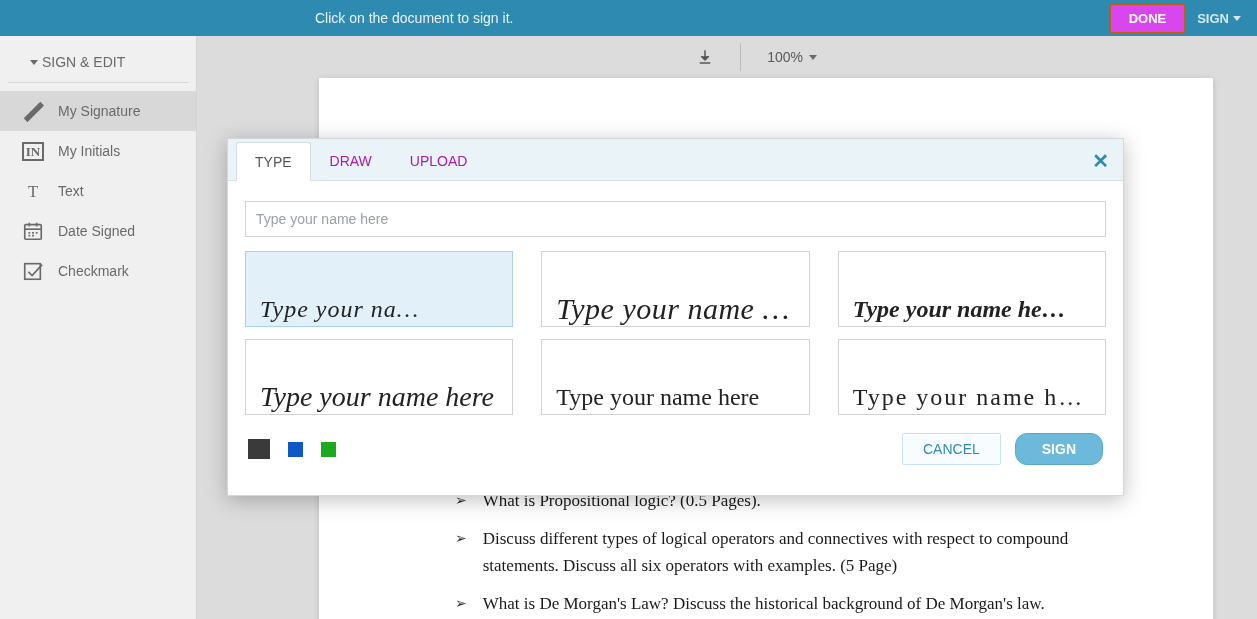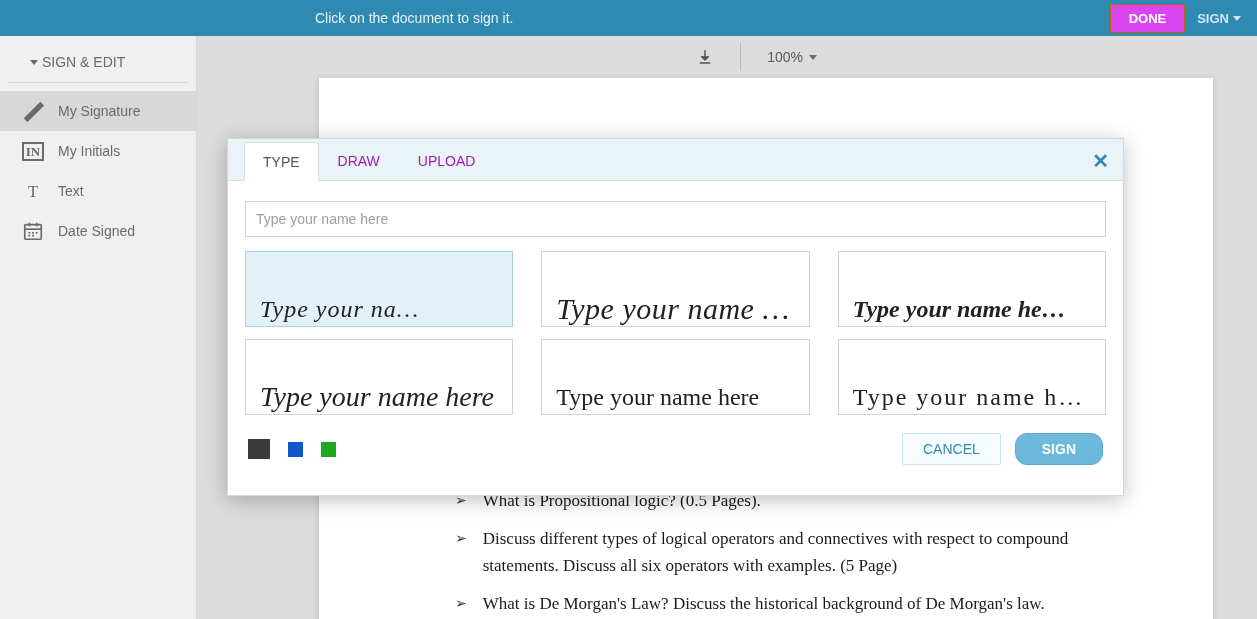--- a/index.html
+++ b/index.html
@@ -29,21 +29,21 @@
   .tool-sep { width: 1px; height: 28px; background: #bbb; }
   .zoom { cursor: pointer; display: flex; align-items: center; gap: 6px; font-size: 14px; color: #5a5a5a; }
   .paper { background: #fff; margin: 0 44px 0 122px; height: 900px; box-shadow: 0 1px 6px rgba(0,0,0,0.15); padding: 40px 28px; position: relative; }
 
   .doc-list { margin-top: 370px; margin-left: 108px; font-family: "Times New Roman", Georgia, serif; font-size: 17px; color: #1a1a1a; }
   .doc-list li { list-style: none; margin-bottom: 12px; display: flex; gap: 16px; line-height: 1.55; }
   .bullet { font-size: 14px; padding-top: 2px; color: #333; }
 
   
   .modal { position: absolute; left: 227px; top: 138px; width: 897px; background: #fff; border: 1px solid #cfd8dc; box-shadow: 0 4px 20px rgba(0,0,0,0.25); z-index: 50; }
-  .modal-tabs { background: #eaf3f7; height: 42px; display: flex; align-items: flex-end; border-bottom: 1px solid #d3dde2; position: relative; padding-left: 16px; }
+  .modal-tabs { background: #eaf3f7; height: 42px; display: flex; align-items: flex-end; border-bottom: 1px solid #d3dde2; position: relative; padding-left: 8px; }
   .mtab { padding: 11px 18px 10px; font-size: 14px; color: #a21caf; cursor: pointer; border: 1px solid transparent; background: transparent; }
   .mtab.active { background: #fff; color: #555; border: 1px solid #d3dde2; border-bottom-color: #fff; border-radius: 3px 3px 0 0; margin-bottom: -1px; }
   .modal-close { position: absolute; right: 14px; top: 10px; color: #2e8ab1; font-size: 20px; cursor: pointer; font-weight: bold; }
 
   .modal-body { padding: 20px 8px 16px; }
   .name-input { width: calc(100% - 18px); margin: 0 9px 14px; padding: 9px 10px; border: 1px solid #cfd3d6; font-size: 14px; color: #333; }
   .name-input::placeholder { color: #9aa0a4; }
 
   .sig-grid { display: grid; grid-template-columns: repeat(3, 1fr); gap: 12px 28px; padding: 0 9px; }
   .sig-box { border: 1px solid #cfd3d6; height: 76px; display: flex; align-items: center; padding: 0 14px; cursor: pointer; white-space: nowrap; overflow: hidden; }
@@ -123,20 +123,29 @@
             <line x1="7" y1="14" x2="9" y2="14"></line>
             <line x1="11" y1="14" x2="13" y2="14"></line>
             <line x1="15" y1="14" x2="17" y2="14"></line>
             <line x1="7" y1="17" x2="9" y2="17"></line>
             <line x1="11" y1="17" x2="13" y2="17"></line>
           </svg>
       </span>
       <span>Date Signed</span>
     </div>
 
+    <div class="side-item">
+      <span class="side-icon">
+        <svg viewBox="0 0 24 24" fill="none" stroke="#6a6a6a" stroke-width="1.8">
+            <rect x="3" y="4" width="17" height="17"></rect>
+            <path d="M7 13 L11 17 L22 5"></path>
+          </svg>
+      </span>
+      <span>Checkmark</span>
+    </div>
   </div>
 
   <div class="workspace">
     <div class="toolbar">
       <span class="tool-dl">
         <svg width="18" height="18" viewBox="0 0 24 24" fill="none" stroke="#555" stroke-width="2">
             <path d="M12 3 V15"></path>
             <path d="M7 11 L12 16 L17 11" fill="#555"></path>
             <line x1="5" y1="20" x2="19" y2="20"></line>
           </svg>

